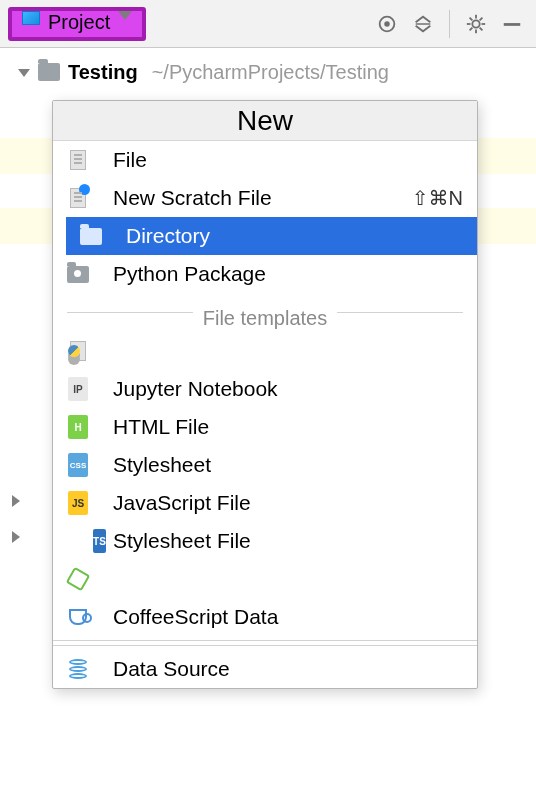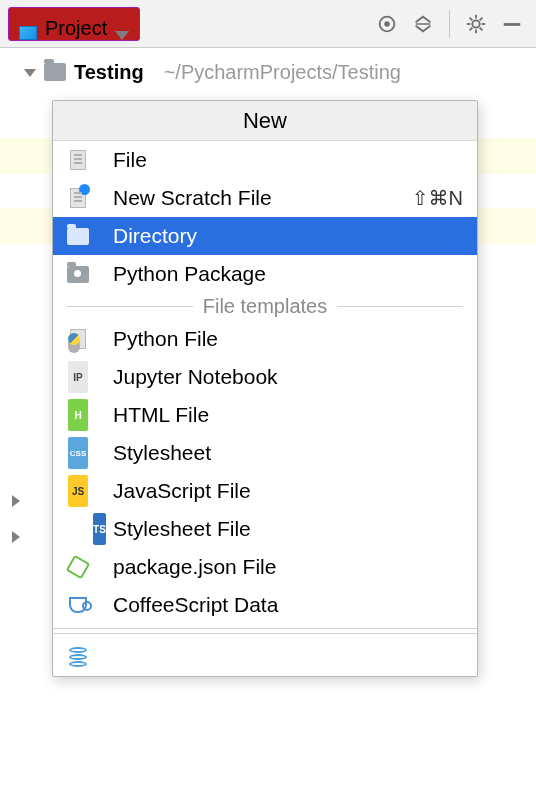--- a/index.html
+++ b/index.html
@@ -14,58 +14,58 @@
   .toolbar {
     height: 48px;
     background: #f2f2f2;
     border-bottom: 1px solid #c9c9c9;
     display: flex;
     align-items: center;
     padding: 0 10px 0 8px;
     gap: 8px;
   }
   .proj-btn {
-    display: flex; align-items: flex-end; gap: 8px;
-    border: 1px solid #a21caf;
-    background: #b91c1c;
+    display: flex; align-items: flex-start; gap: 8px;
+    border: 4px solid #a21caf;
+    background: #d946ef;
     height: 34px;
     padding: 0 10px;
     border-radius: 3px;
   }
   .proj-icon {
     width: 18px; height: 14px;
     background: linear-gradient(135deg,#3fb6ff,#168de1);
     border:1px solid #0f78c7;
   }
   .tri-down {
     width:0;height:0;border-left:7px solid transparent;border-right:7px solid transparent;border-top:9px solid #7d7d7d;
   }
   .spacer { flex:1; }
   .tb-icon { color:#6f6f6f; display:flex; align-items:center; justify-content:center; width:28px; height:28px; }
   .tb-sep { width:1px; height:28px; background:#c9c9c9; margin:0 4px; }
   .tree {
     padding-top: 6px;
   }
   .tree-row {
-    display:flex; align-items:center; height:36px; padding-left:24px; gap:8px;
+    display:flex; align-items:center; height:36px; padding-left:18px; gap:8px;
   }
   .tri-expanded {
     width:0;height:0;border-left:6px solid transparent;border-right:6px solid transparent;border-top:8px solid #808080;
     transform: rotate(0deg);
     margin-top:2px;
   }
   .tri-collapsed {
     width:0;height:0;border-top:6px solid transparent;border-bottom:6px solid transparent;border-left:8px solid #808080;
   }
   .folder-icon {
     width:22px;height:18px;background:#9ca3a8;border-radius:2px;position:relative;
   }
   .folder-icon::before{content:"";position:absolute;top:-4px;left:0;width:10px;height:4px;background:#9ca3a8;border-radius:2px 2px 0 0;}
   .bold { font-weight:700; }
-  .path { color:#9a9a9a; margin-left:12px; }
+  .path { color:#9a9a9a; margin-left:6px; }
   .highlight-row {
     position:absolute; left:0; right:0; height:36px;
     background:#fffde6;
   }
   .hl1{top:138px;} .hl2{top:208px;}
   .side-arrow {
     position:absolute; left:12px;
   }
   .sa1{top:495px;} .sa2{top:531px;}
   .context-menu {
@@ -74,55 +74,56 @@
     width:426px;
     background:#fff;
     border:1px solid #b5b5b5;
     box-shadow: 2px 4px 14px rgba(0,0,0,.18);
     border-radius:2px;
   }
   .menu-header {
     background:#efefef;
     height:40px;
     display:flex;align-items:center;justify-content:center;
-    font-size:22px;
+    font-size:28px;
     border-bottom:1px solid #d7d7d7;
   }
   .menu-item {
     display:flex;align-items:center;
     height:38px;
     padding:0 14px;
     gap:24px;
     font-size:21px;
   }
   .menu-item.selected {
     background:#2a6fe0;
     color:#fff;
+    margin-left:13px;
   }
   .menu-item .shortcut { margin-left:auto; color:#333; font-size:20px;}
   .divider { height:1px; background:#d2d2d2; margin:4px 0; }
   .section-label {
     display:flex; align-items:center; color:#8a8a8a; font-size:20px;
     padding:2px 14px;
   }
   .section-label .line{flex:1;height:1px;background:#d2d2d2;}
-  .section-label .txt{padding:0 10px;}
+  .section-label .txt{padding:0 10px;margin-top:12px;}
   .icon-slot{width:22px;height:22px;display:flex;align-items:center;justify-content:center;}
   .file-icon{width:16px;height:20px;background:#e4e4e4;border:1px solid #b9b9b9;position:relative;}
   .file-icon::after{content:"";position:absolute;top:3px;left:3px;right:3px;height:2px;background:#b0b0b0;box-shadow:0 4px 0 #b0b0b0,0 8px 0 #b0b0b0;}
   .file-clock{position:relative;}
   .file-clock::before{content:"";position:absolute;right:-5px;top:-5px;width:11px;height:11px;border-radius:50%;background:#1e88ff;}
   .folder-plain{width:22px;height:17px;background:#9aa1a7;border-radius:2px;position:relative;}
   .folder-plain::before{content:"";position:absolute;top:-4px;left:0;width:9px;height:4px;background:#9aa1a7;border-radius:2px 2px 0 0;}
   .folder-sel{background:#d9e8ff;}
   .folder-sel::before{background:#d9e8ff;}
   .folder-dot{position:relative;width:22px;height:17px;background:#9aa1a7;border-radius:2px;}
   .folder-dot::before{content:"";position:absolute;top:-4px;left:0;width:9px;height:4px;background:#9aa1a7;border-radius:2px 2px 0 0;}
   .folder-dot::after{content:"";position:absolute;top:4px;left:7px;width:7px;height:7px;border-radius:50%;background:#fff;}
-  .tag-icon{width:20px;height:32px;display:flex;align-items:center;justify-content:center;font-size:10px;font-weight:700;color:#fff;border-radius:2px;position:relative;}
+  .tag-icon{width:20px;height:24px;display:flex;align-items:center;justify-content:center;font-size:10px;font-weight:700;color:#fff;border-radius:2px;position:relative;}
   .py-badge::after{content:"";position:absolute;left:-3px;bottom:-3px;width:12px;height:12px;border-radius:50%;background:linear-gradient(135deg,#4b8bbe 50%,#ffd43b 50%);}
   .ip-bg{background:#e8e8e8;color:#444;}
   .h-bg{background:#7dd148;}
   .css-bg{background:#5aa7e0;}
   .js-bg{background:#ffca28;color:#333;}
   .ts-bg{background:#2f74c0;margin-left:43px;}
   .node-icon{width:18px;height:18px;border:2px solid #6cc04a;border-radius:3px;transform:rotate(30deg);}
   .coffee-icon{width:18px;height:16px;border:2px solid #4a90d9;border-radius:0 0 8px 8px;position:relative;}
   .coffee-icon::after{content:"";position:absolute;right:-7px;top:2px;width:6px;height:6px;border:2px solid #4a90d9;border-radius:50%;}
   .gear-mini{color:#888;}
@@ -223,21 +224,20 @@
   <div class="section-label">
     <span class="line"></span>
     <span class="txt">File templates</span>
     <span class="line"></span>
   </div>
 
   <div class="menu-item">
     <span class="icon-slot">
         <span class="file-icon py-badge" style="position:relative;"></span>
       </span>
-    <span>Python File</span>
   </div>
   <div class="menu-item">
     <span class="icon-slot">
         <span class="tag-icon ip-bg">IP</span>
       </span>
     <span>Jupyter Notebook</span>
   </div>
   <div class="menu-item">
     <span class="icon-slot">
         <span class="tag-icon h-bg">H</span>
@@ -259,21 +259,20 @@
   <div class="menu-item">
     <span class="icon-slot">
         <span class="tag-icon ts-bg">TS</span>
       </span>
     <span>Stylesheet File</span>
   </div>
   <div class="menu-item">
     <span class="icon-slot">
         <span class="node-icon"></span>
       </span>
-    <span>package.json File</span>
   </div>
   <div class="menu-item">
     <span class="icon-slot">
         <span class="coffee-icon"></span>
       </span>
     <span>CoffeeScript Data</span>
   </div>
 
   <div class="divider"></div>
 
@@ -281,14 +280,15 @@
   <div class="divider"></div>
 
   <div class="menu-item">
     <span class="icon-slot">
       <span class="db-stack">
           <span class="db-ring"></span>
           <span class="db-ring"></span>
           <span class="db-ring"></span>
         </span>
     </span>
+    <span>Data Source</span>
   </div>
 </div>
 
 </body></html>

